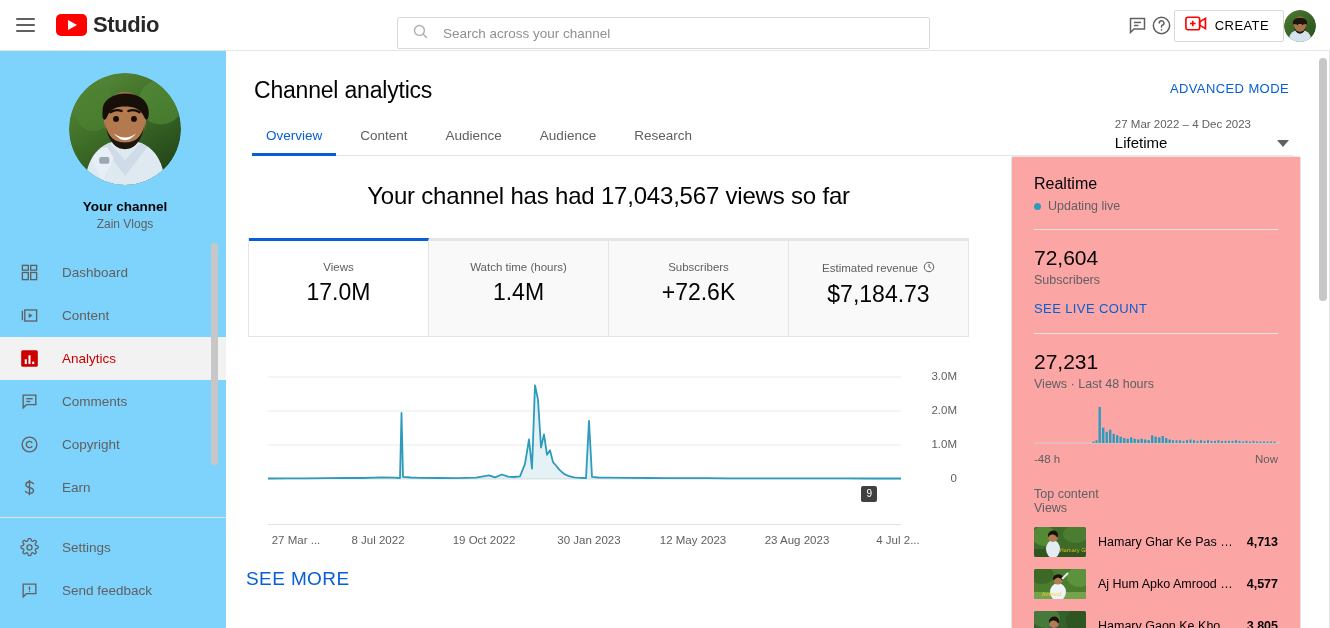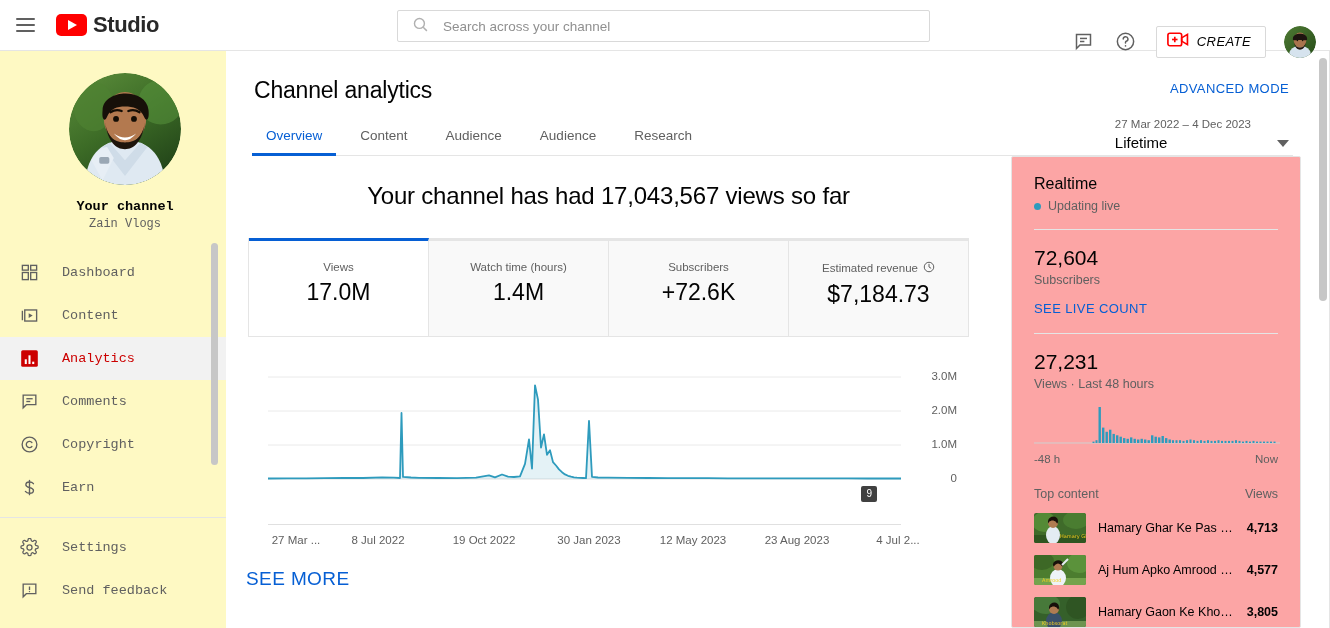--- a/index.html
+++ b/index.html
@@ -33,59 +33,58 @@
     display: flex; align-items: center; justify-content: center;
   }
   .yt-play::after {
     content: ""; border-left: 9px solid #fff;
     border-top: 5.5px solid transparent; border-bottom: 5.5px solid transparent;
     margin-left: 2px;
   }
   .brand-text { font-size: 22px; font-weight: 700; letter-spacing: -0.4px; color: #282828; }
 
   .search-wrap {
-    position: absolute; left: 397px; top: 10px;
+    position: absolute; left: 397px; top: 17px;
     width: 533px; height: 32px;
     border: 1px solid #d9d9d9; border-radius: 2px;
     display: flex; align-items: center;
     background: #fff;
   }
   .search-icon { margin-left: 14px; margin-right: 14px; flex: 0 0 auto; }
   .search-input {
     border: none; outline: none; flex: 1;
     font-size: 13.5px; font-family: "Liberation Sans", sans-serif;
     color: #030303; background: transparent; padding-right: 10px;
   }
   .search-input::placeholder { color: #909090; }
 
   .topbar-right {
-    position: absolute; right: 14px; top: 16px; height: 51px;
-    display: flex; align-items: center; gap: 18px; font-style: italic;
+    position: absolute; right: 14px; top: 0; height: 51px;
+    display: flex; align-items: center; 
   }
   .icon-btn { width: 24px; height: 24px; cursor: pointer; display:flex; align-items:center; justify-content:center; }
   .create-btn {
     display: flex; align-items: center; gap: 8px;
     height: 32px; padding: 0 14px 0 10px;
     border: 1px solid #d9d9d9; border-radius: 2px;
     cursor: pointer; background: #fff;
   }
   .create-label { font-size: 13px; font-weight: 500; letter-spacing: 0.4px; color: #030303; }
   .avatar-top {
     width: 32px; height: 32px; border-radius: 50%;
     overflow: hidden; cursor: pointer; flex: 0 0 auto;
   }
 
   
   .sidebar {
     position: absolute; left: 0; top: 51px;
     width: 251px; height: 577px;
-    background: #fef9c3;
+    background: #7dd3fc;
     border-right: 1px solid #e5e5e5;
     overflow: hidden;
-    font-family: Liberation Mono, monospace;
   }
   .channel-block { padding-top: 22px; text-align: center; }
   .avatar-big {
     width: 112px; height: 112px; border-radius: 50%;
     margin: 0 auto; overflow: hidden; position: relative;
   }
   .chan-title { margin-top: 14px; font-size: 13.5px; font-weight: 600; color: #030303; }
   .chan-sub { margin-top: 3px; font-size: 12px; color: #606060; }
 
   .nav { margin-top: 20px; }
@@ -202,21 +201,21 @@
   .rt-num-sub { font-size: 12.5px; color: #606060; margin-top: 3px; }
   .rt-link {
     font-size: 13px; font-weight: 500; letter-spacing: 0.4px;
     color: #065fd4; margin-top: 14px; display: inline-block; cursor: pointer;
   }
   .rt-chart { margin-top: 14px; position: relative; height: 42px; }
   .rt-axis-row { display: flex; justify-content: space-between; margin-top: 6px; }
   .rt-axis-lab { font-size: 11.5px; color: #606060; }
   .rt-topcontent {
     display: flex; justify-content: space-between;
-    margin-top: 22px; font-size: 12.5px; color: #606060;
+    margin-top: 22px; font-size: 12.5px; color: #606060; flex-direction: column;
   }
   .rt-row { display: flex; align-items: center; gap: 12px; margin-top: 12px; cursor: pointer; }
   .rt-thumb { width: 52px; height: 30px; border-radius: 2px; overflow: hidden; flex: 0 0 auto; position: relative; }
   .rt-vtitle {
     flex: 1; font-size: 12.5px; color: #030303;
     white-space: nowrap; overflow: hidden; text-overflow: ellipsis;
   }
   .rt-vviews { font-size: 12.5px; color: #030303; flex: 0 0 auto; font-weight: bold; }
 
   .page-scroll {

